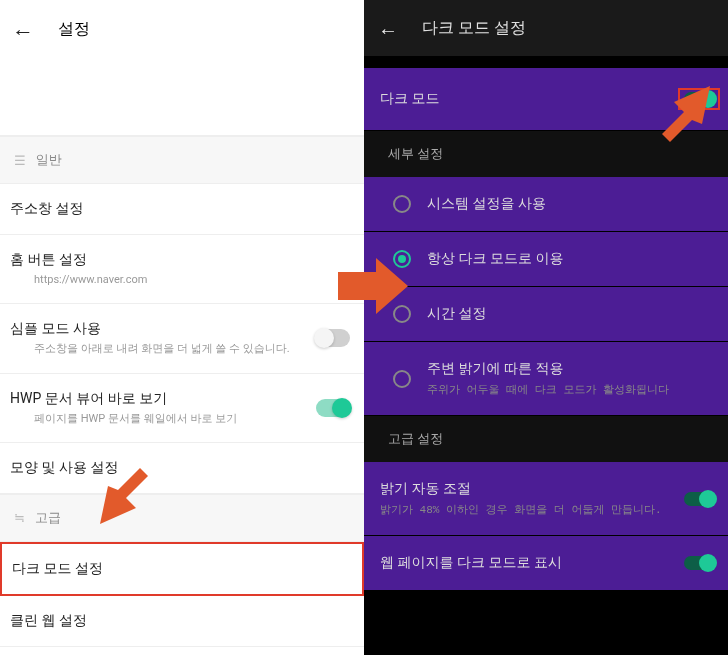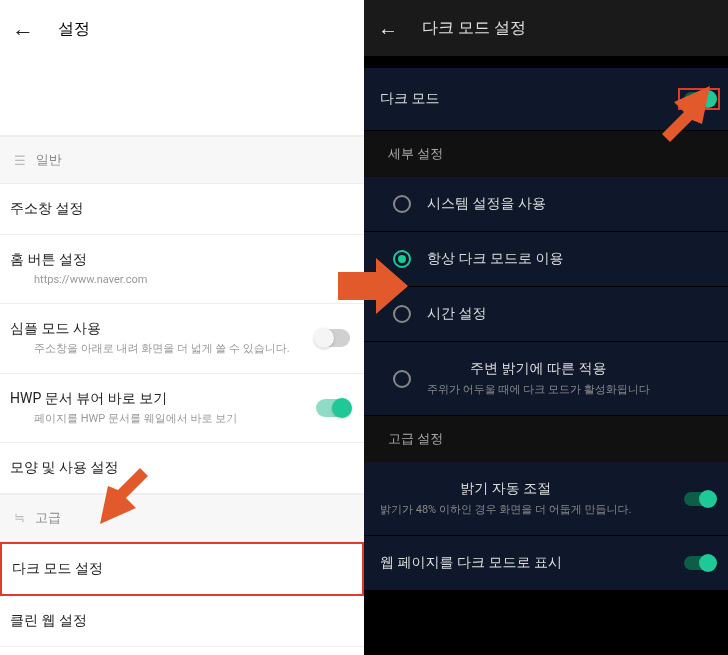--- a/index.html
+++ b/index.html
@@ -29,24 +29,24 @@
     .toggle-on::after { content:''; position:absolute; width:20px; height:20px; background:#1ec997; border-radius:50%; right:-2px; top:-1px; box-shadow:0 1px 3px rgba(0,0,0,0.2); }
     
     .highlight-box { border: 2px solid #e03a2a; }
     
     
     .header-r { display: flex; align-items: center; padding: 16px 14px; background: #1a1a1a; }
     .back-r { font-size: 20px; color: #eee; margin-right: 24px; cursor: pointer; }
     
     .gap-r { height: 12px; background: #000; }
     
-    .item-r { background: #0f172a; padding: 18px 16px; border-bottom: 1px solid #000; position: relative; display: flex; align-items: center; }
+    .item-r { background: #4c1d95; padding: 18px 16px; border-bottom: 1px solid #000; position: relative; display: flex; align-items: center; }
     .item-r .main { font-size: 14px; color: #ddd; }
-    .item-r .sub { font-size: 11px; color: #888; margin-top: 4px; }
-    .item-r .col { display: flex; flex-direction: column; text-align: center; }
+    .item-r .sub { font-size: 11px; color: #888; margin-top: 4px; font-family: Liberation Mono, monospace; }
+    .item-r .col { display: flex; flex-direction: column; }
     .item-r .toggle { position: absolute; right: 14px; top: 50%; transform: translateY(-50%); }
     
     .section-head-r { background: #111; padding: 14px 24px; font-size: 13px; color: #aaa; }
     
     .radio { width: 18px; height: 18px; border: 2px solid #888; border-radius: 50%; margin-right: 16px; flex-shrink: 0; position: relative; }
     .radio.selected { border-color: #1ec997; }
     .radio.selected::after { content:''; position:absolute; width:8px; height:8px; background:#1ec997; border-radius:50%; left:3px; top:3px; }
     
     .item-r.indent { padding-left: 29px; }
     

